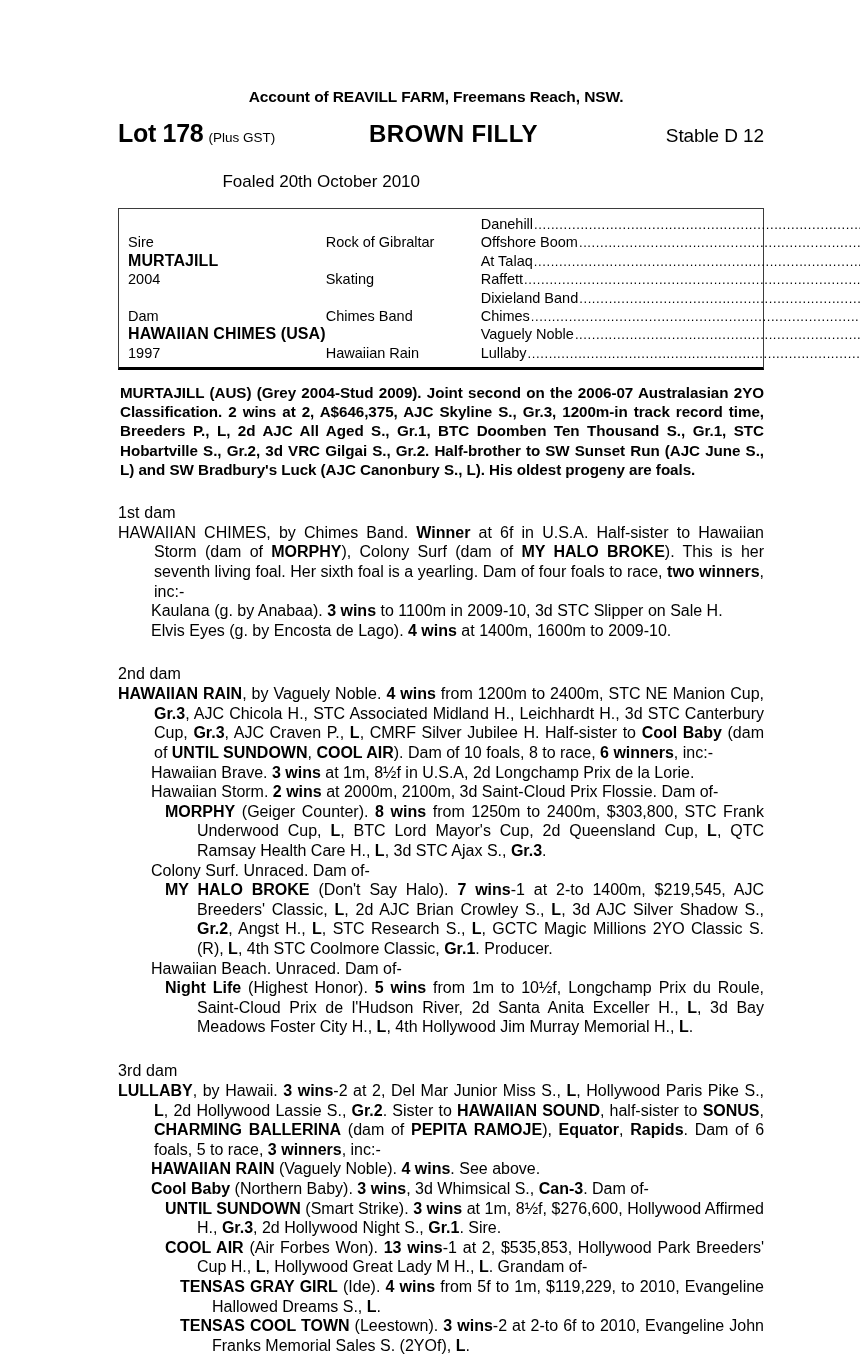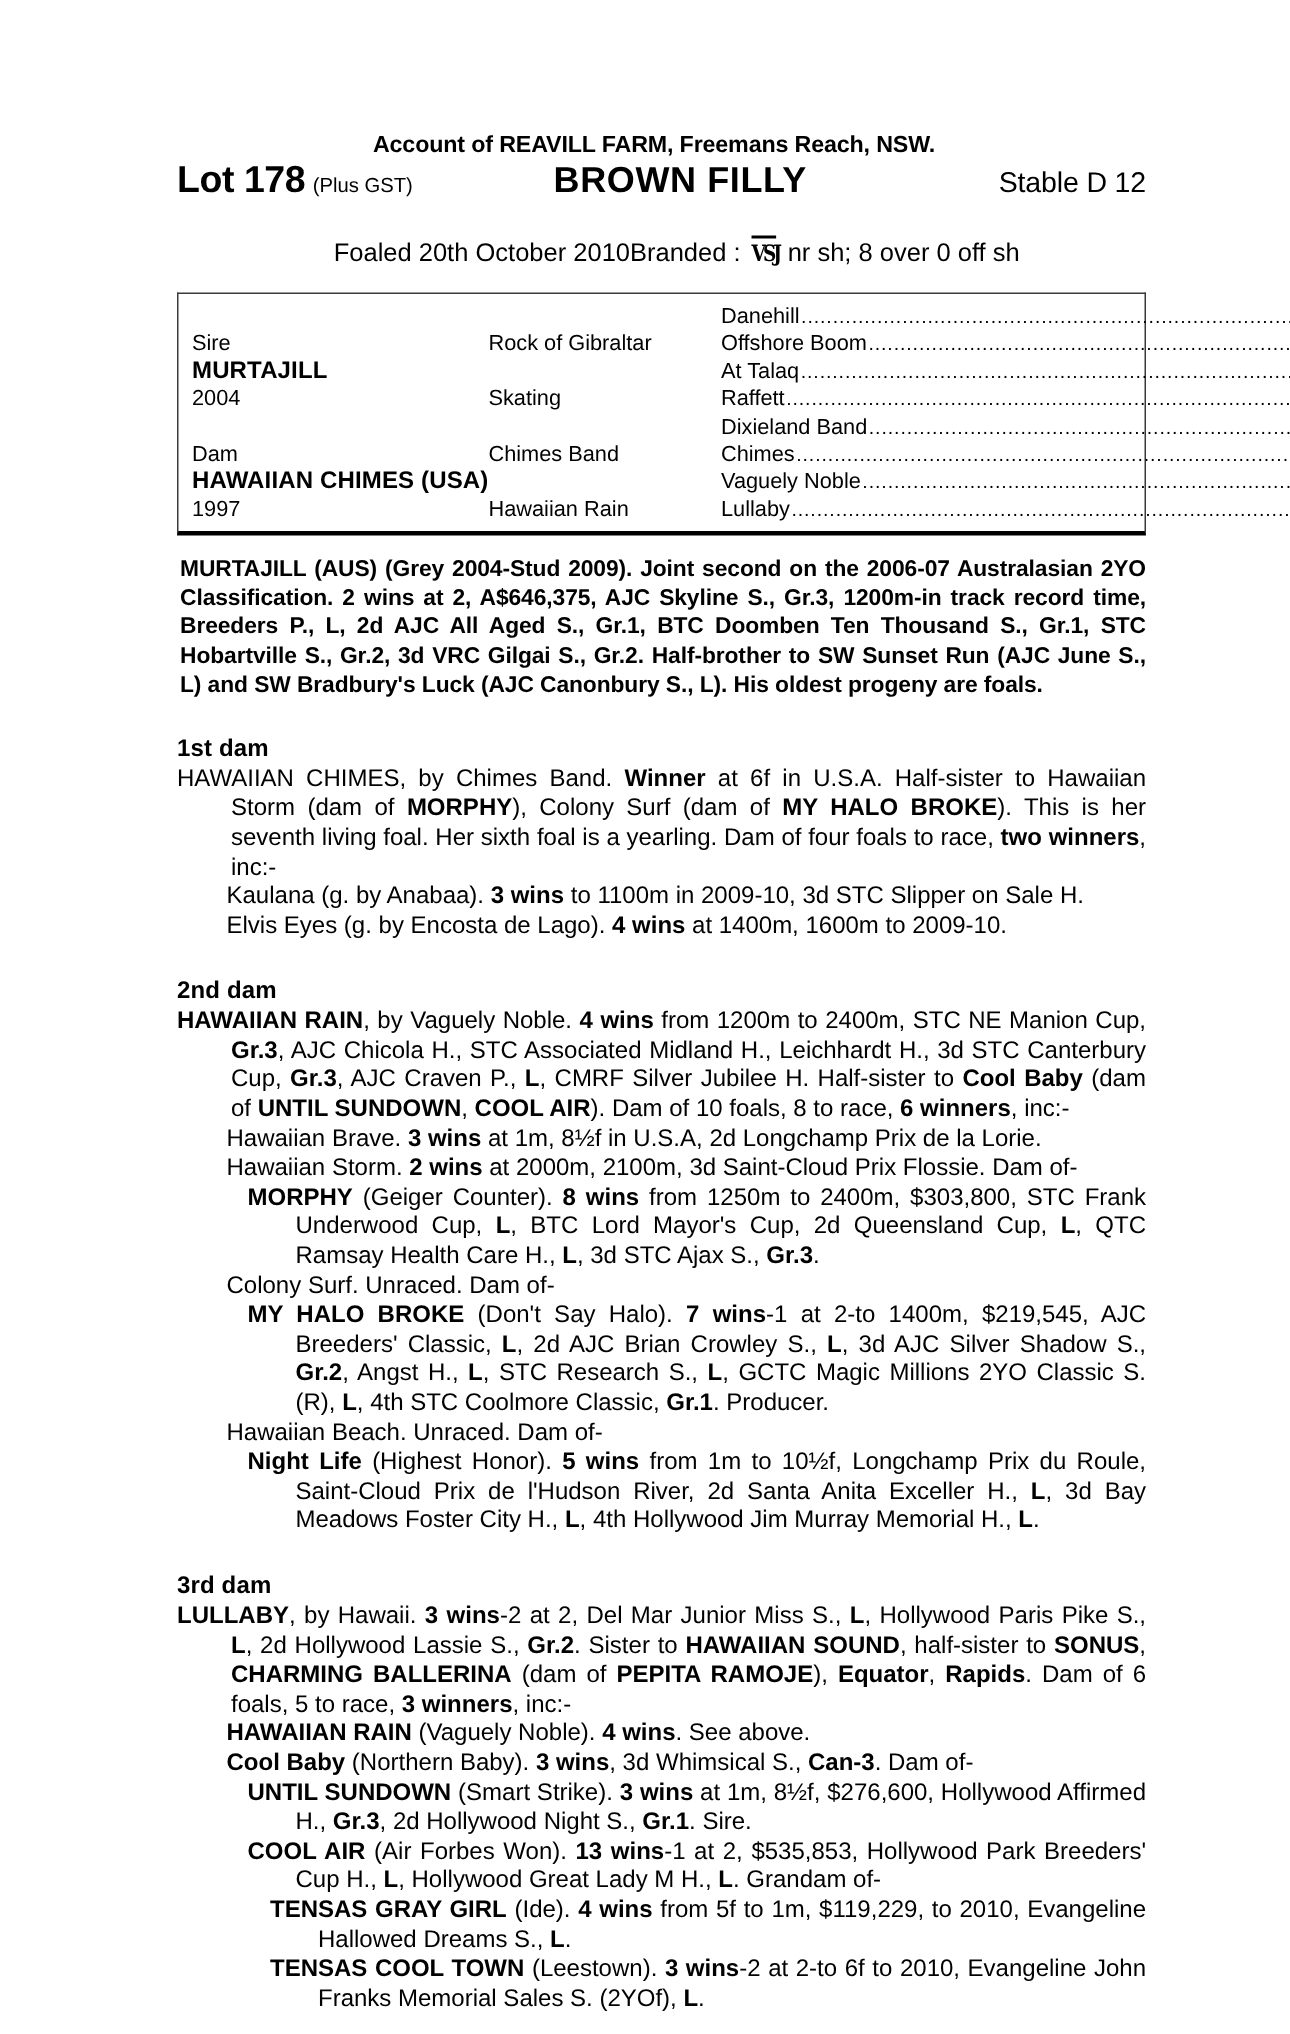--- a/index.html
+++ b/index.html
@@ -28,20 +28,21 @@
     text-align: center;
     font-weight: bold;
     font-size: 15.5px;
     letter-spacing: -0.1px;
     padding-top: 88px;
     padding-left: 12px;
   }
   .lot-row {
     display: flex;
     align-items: baseline;
+    margin-top: 13px;
     padding: 0 96px 0 118px;
   }
   .lot-left {
     flex: 0 0 auto;
     white-space: nowrap;
   }
   .lot-number {
     font-weight: bold;
     font-size: 25px;
     letter-spacing: -0.3px;
@@ -160,21 +161,21 @@
     font-weight: bold;
     font-size: 15.2px;
     line-height: 19.1px;
     text-align: justify;
     letter-spacing: -0.05px;
   }
 
   
   .section { margin: 0 96px 0 118px; }
   .sec-head {
-    font-weight: bold;
+    font-weight: normal;
     font-size: 16px;
     margin-top: 25px;
     margin-bottom: 1px;
     letter-spacing: 0.1px;
   }
   .lvl-main  { margin-left: 36px; }
   .lvl-prog  { margin-left: 51px; }
   .lvl-gp    { margin-left: 79px; }
   .lvl-ggp   { margin-left: 94px; }
   .hang {
@@ -199,25 +200,20 @@
   <div class="lot-row">
     <div class="lot-left">
       <span class="lot-number">Lot 178</span><span class="lot-gst">(Plus GST)</span>
     </div>
     <div class="lot-center">BROWN FILLY</div>
     <div class="lot-right">Stable D 12</div>
   </div>
 
   <div class="foaled-row">
     <div class="foaled-left">Foaled 20th October 2010</div>
-    <div class="foaled-right">
-      <span>Branded :</span>
-        <span class="brand-mark">VSJ</span>
-        <span>nr sh; 8 over 0 off sh</span>
-    </div>
   </div>
 
   <div class="ped-table">
     <div class="ped-col-left">
       <div class="ped-line">Sire</div>
       <div class="ped-line bold">MURTAJILL</div>
       <div class="ped-line">2004</div>
       <div class="ped-line blank">.</div>
       <div class="ped-line">Dam</div>
       <div class="ped-line bold">HAWAIIAN CHIMES (USA)</div>

